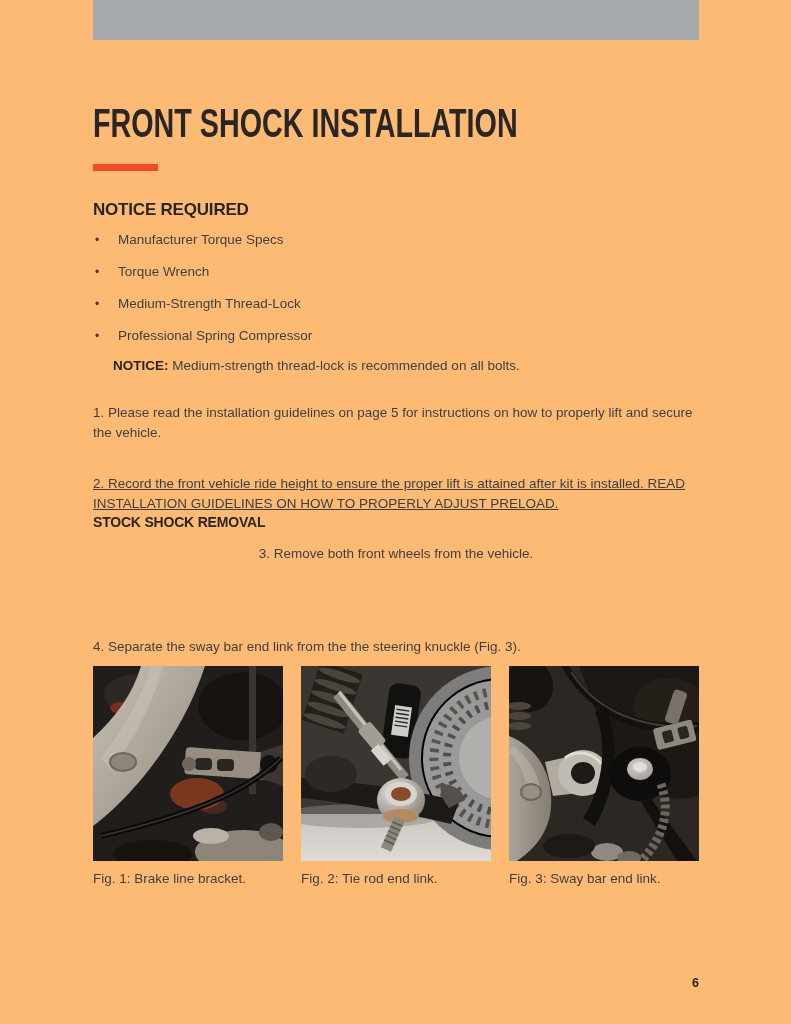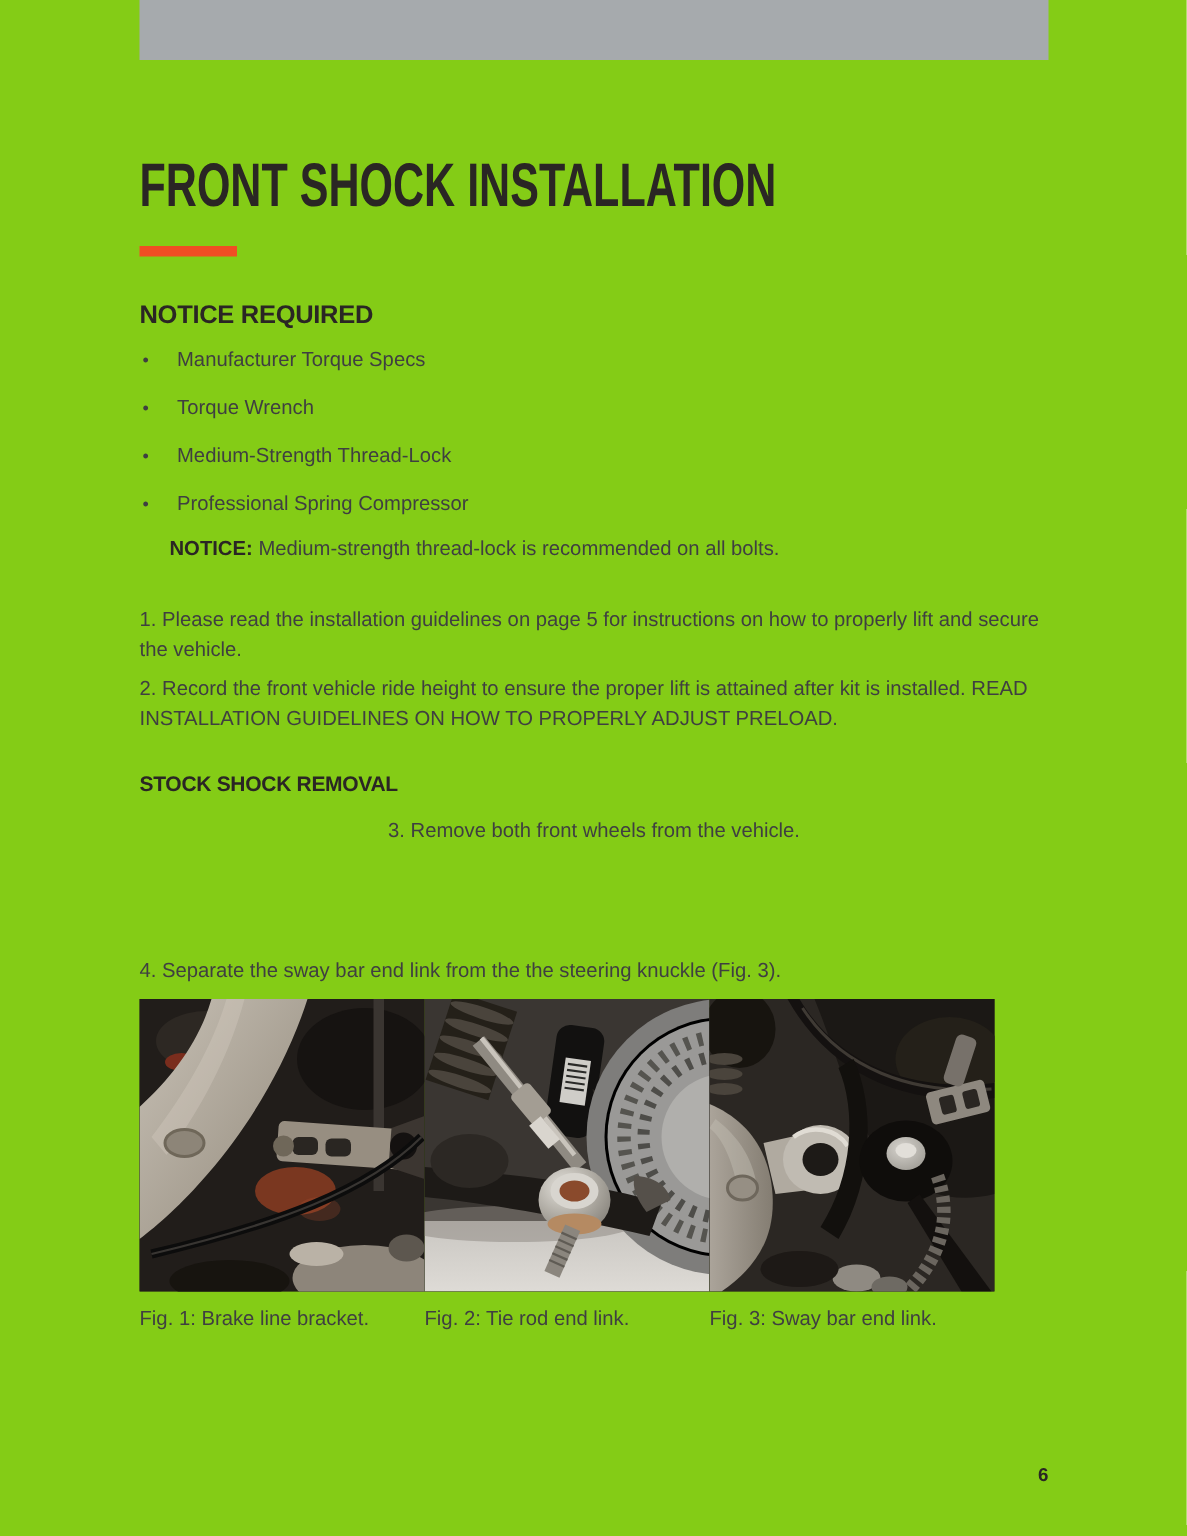--- a/index.html
+++ b/index.html
@@ -3,21 +3,21 @@
 <meta charset="utf-8">
 <style>
   html, body { margin: 0; padding: 0; }
   body {
     width: 791px; height: 1024px;
     background: #ffffff;
     font-family: "Liberation Sans", sans-serif;
     color: #3f3f41;
     overflow: hidden;
   }
-  .page { position: relative; width: 791px; height: 1024px; background: #84cc16; }
+  .page { position: relative; width: 791px; height: 1024px; background: #fdba74; }
 
   .header-bar {
     position: absolute; left: 93px; top: 0; width: 606px; height: 40px;
     background: #a6aaad;
   }
 
   .title {
     position: absolute; left: 93px; top: 103px; margin: 0;
     font-size: 41px; font-weight: bold; color: #2a2624;
     white-space: nowrap; letter-spacing: 0px; line-height: 1;
@@ -46,36 +46,36 @@
   }
   .notice {
     position: absolute; left: 93px; top: 356px; width: 606px; margin: 0;
     font-size: 13.5px; line-height: 19px; color: #3f3f41; padding-left: 20px;
   }
   .notice b { color: #2a2624; }
 
   .step-para { position: absolute; left: 93px; width: 606px; margin: 0;
     font-size: 13.5px; line-height: 20px; color: #3f3f41; }
   .step-1 { top: 403px; }
-  .step-2 { top: 449px; }
+  .step-2 { top: 474px; text-decoration: underline; }
 
   .section-heading {
     position: absolute; left: 93px; top: 514px; margin: 0;
     font-size: 14px; font-weight: bold; color: #2a2624; letter-spacing: -0.2px; text-align: center;
   }
   .step-line { position: absolute; left: 93px; width: 606px; margin: 0;
     font-size: 13.5px; line-height: 19px; color: #3f3f41; }
   .step-3 { top: 544px; text-align: center; }
   .step-4 { top: 575px; }
   .step-5 { top: 606px; }
   .step-6 { top: 637px; }
 
   .figures-row {
     position: absolute; left: 93px; top: 666px; width: 538px;
-    display: flex; gap: 0;
+    display: flex; gap: 18px;
   }
   .figure { width: 190px; margin: 0; }
   .figure .photo { width: 190px; height: 195px; display: block; background: #221e1b; }
   .figure figcaption {
     margin-top: 9px; font-size: 13.5px; line-height: 17px; color: #3f3f41;
   }
 
   .footer {
     position: absolute; left: 93px; top: 968px; width: 606px; height: 34px;
   }

